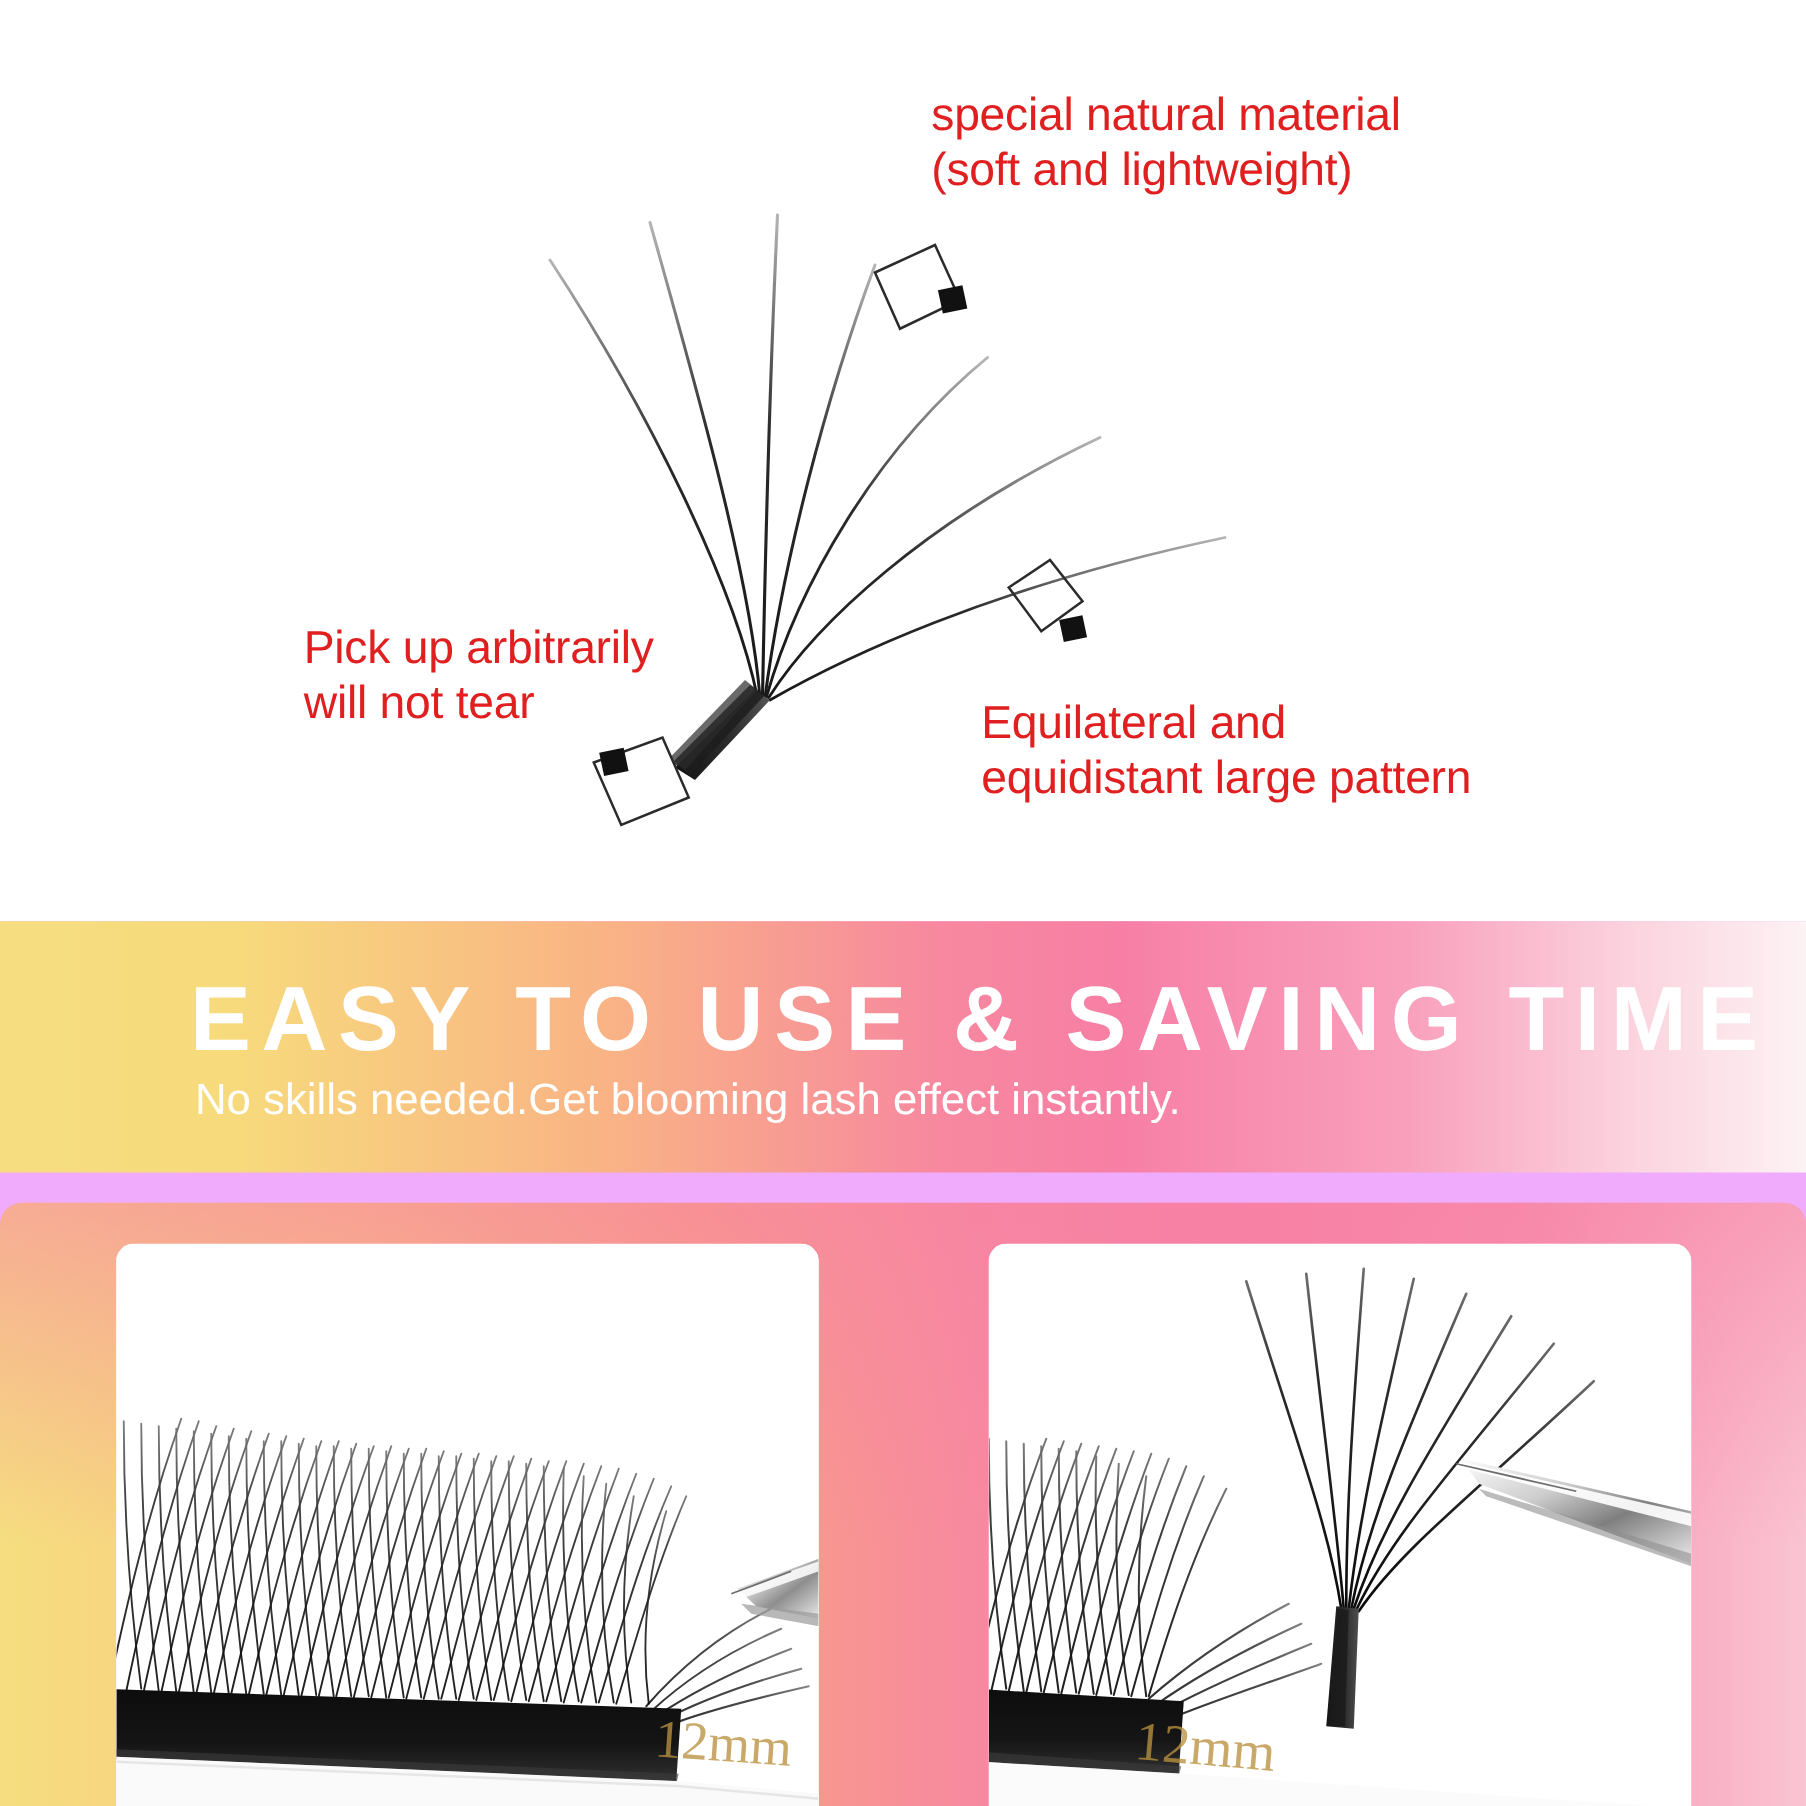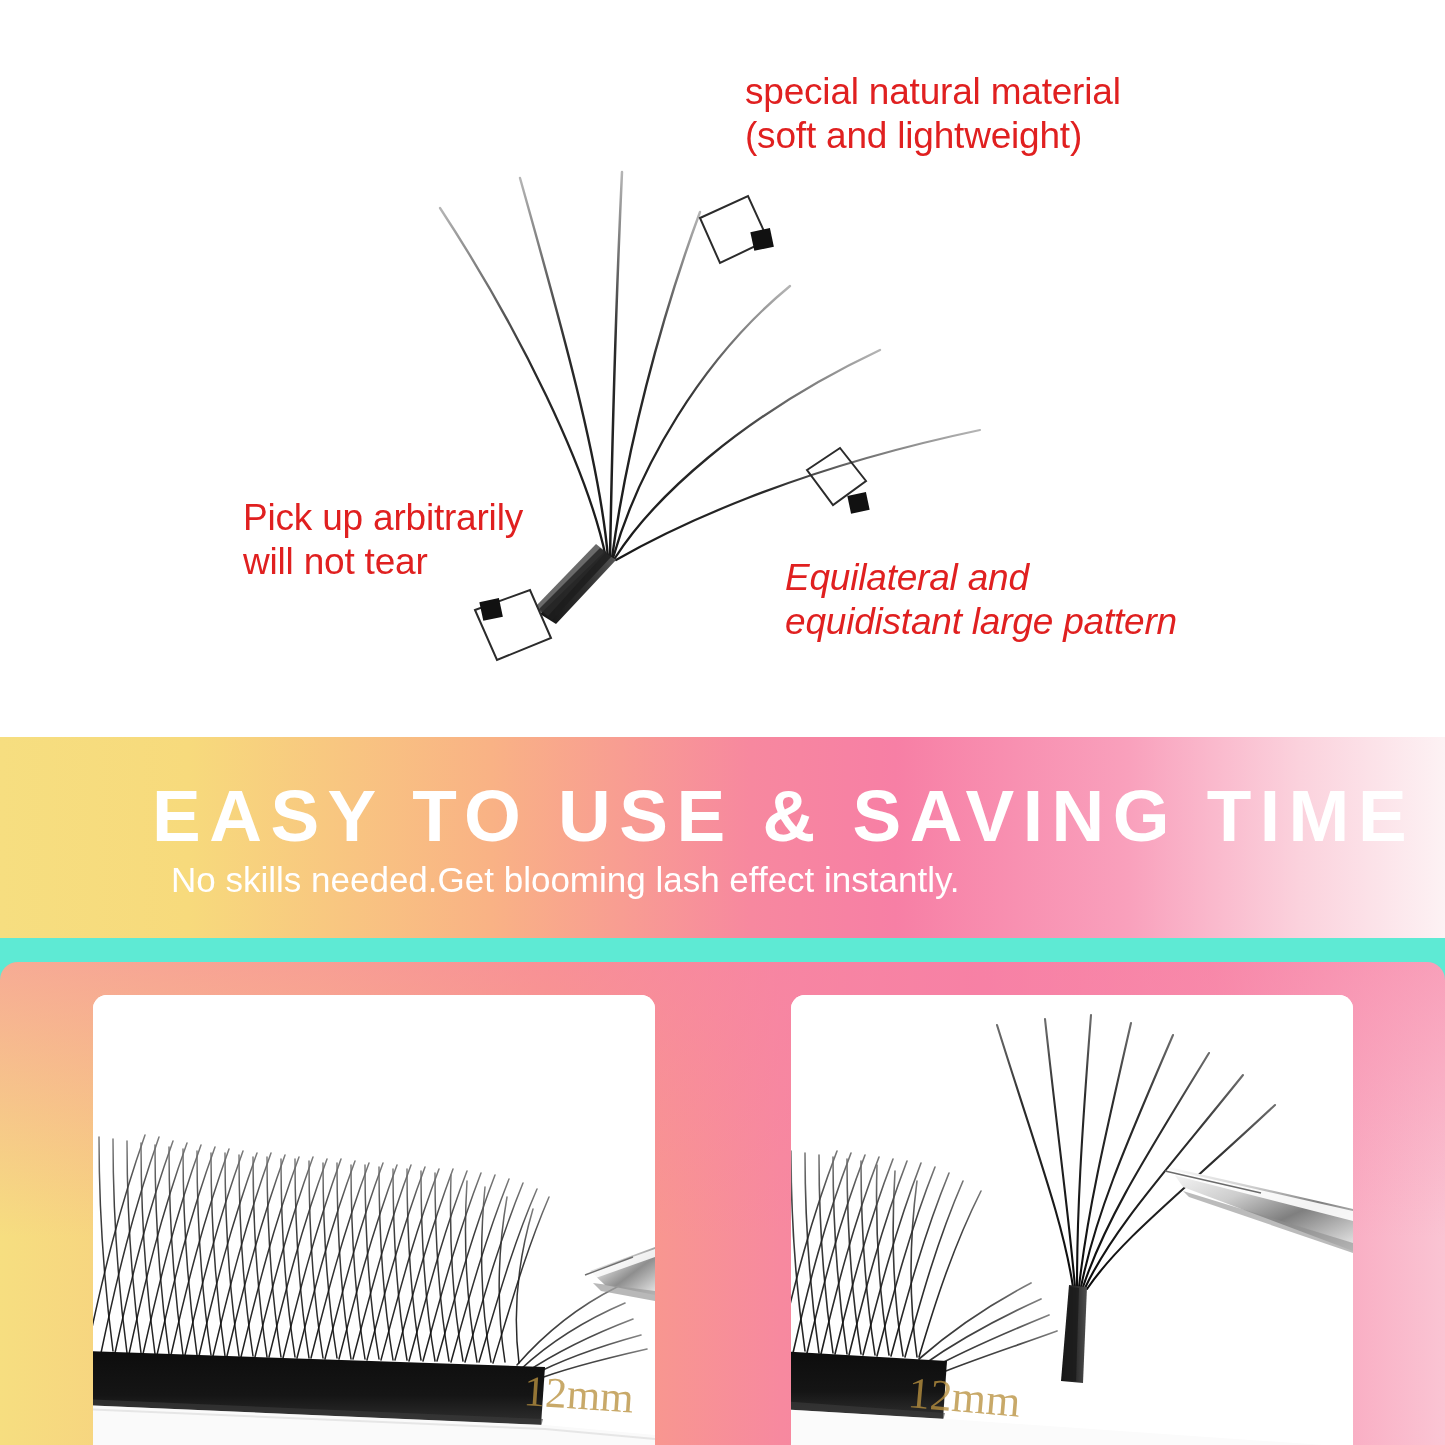--- a/index.html
+++ b/index.html
@@ -2,39 +2,39 @@
 <html><head>
 <meta charset="utf-8">
 <style>
   * { margin:0; padding:0; box-sizing:border-box; }
   html,body {
     width:1445px; height:1445px;
     background:#ffffff;
     font-family:"Liberation Sans", sans-serif;
     overflow:hidden;
   }
-  #page { position:relative; width:1445px; height:1445px; background:#5eead4; }
+  #page { position:relative; width:1445px; height:1445px; background:#f0abfc; }
 
   
   .top-section {
     position:absolute; left:0; top:0; width:1445px; height:737px;
     background:#ffffff; overflow:hidden;
   }
   .lash-svg { position:absolute; left:0; top:0; width:1445px; height:737px; }
 
   .callout {
     position:absolute;
     font-size:37px; line-height:1.18;
     color:#E02020; font-weight:400;
     white-space:pre-line;
     letter-spacing:-0.2px;
   }
   .callout-top   { left:745px; top:70px; }
   .callout-left  { left:243px; top:478px;margin-top:18px; }
-  .callout-right { left:785px; top:556px;font-style:italic; }
+  .callout-right { left:785px; top:556px; }
 
   
   .banner {
     position:absolute; left:0; top:737px; width:1445px; height:201px;
     background:linear-gradient(90deg,
         #F6DE80 0%,
         #F7DA7C 13%,
         #F9B285 34%,
         #F7889F 52%,
         #F77FA5 62%,
@@ -57,21 +57,21 @@
     line-height:1;
     margin-bottom:10px;
     white-space:nowrap;
   }
   .banner-sub {
     color:#ffffff;
     font-size:35px;
     font-weight:400;
     letter-spacing:0px;
     line-height:1;
-    margin-left:19px;
+    margin-left:4px;
     white-space:nowrap;
   }
 
   
   .bottom-panel {
     position:absolute; left:0; top:962px; width:1445px; height:500px;
     background:
       linear-gradient(180deg, rgba(247,130,165,0.55) 0%, rgba(247,130,165,0.0) 55%),
       linear-gradient(90deg,
         #F6DE80 0%,

